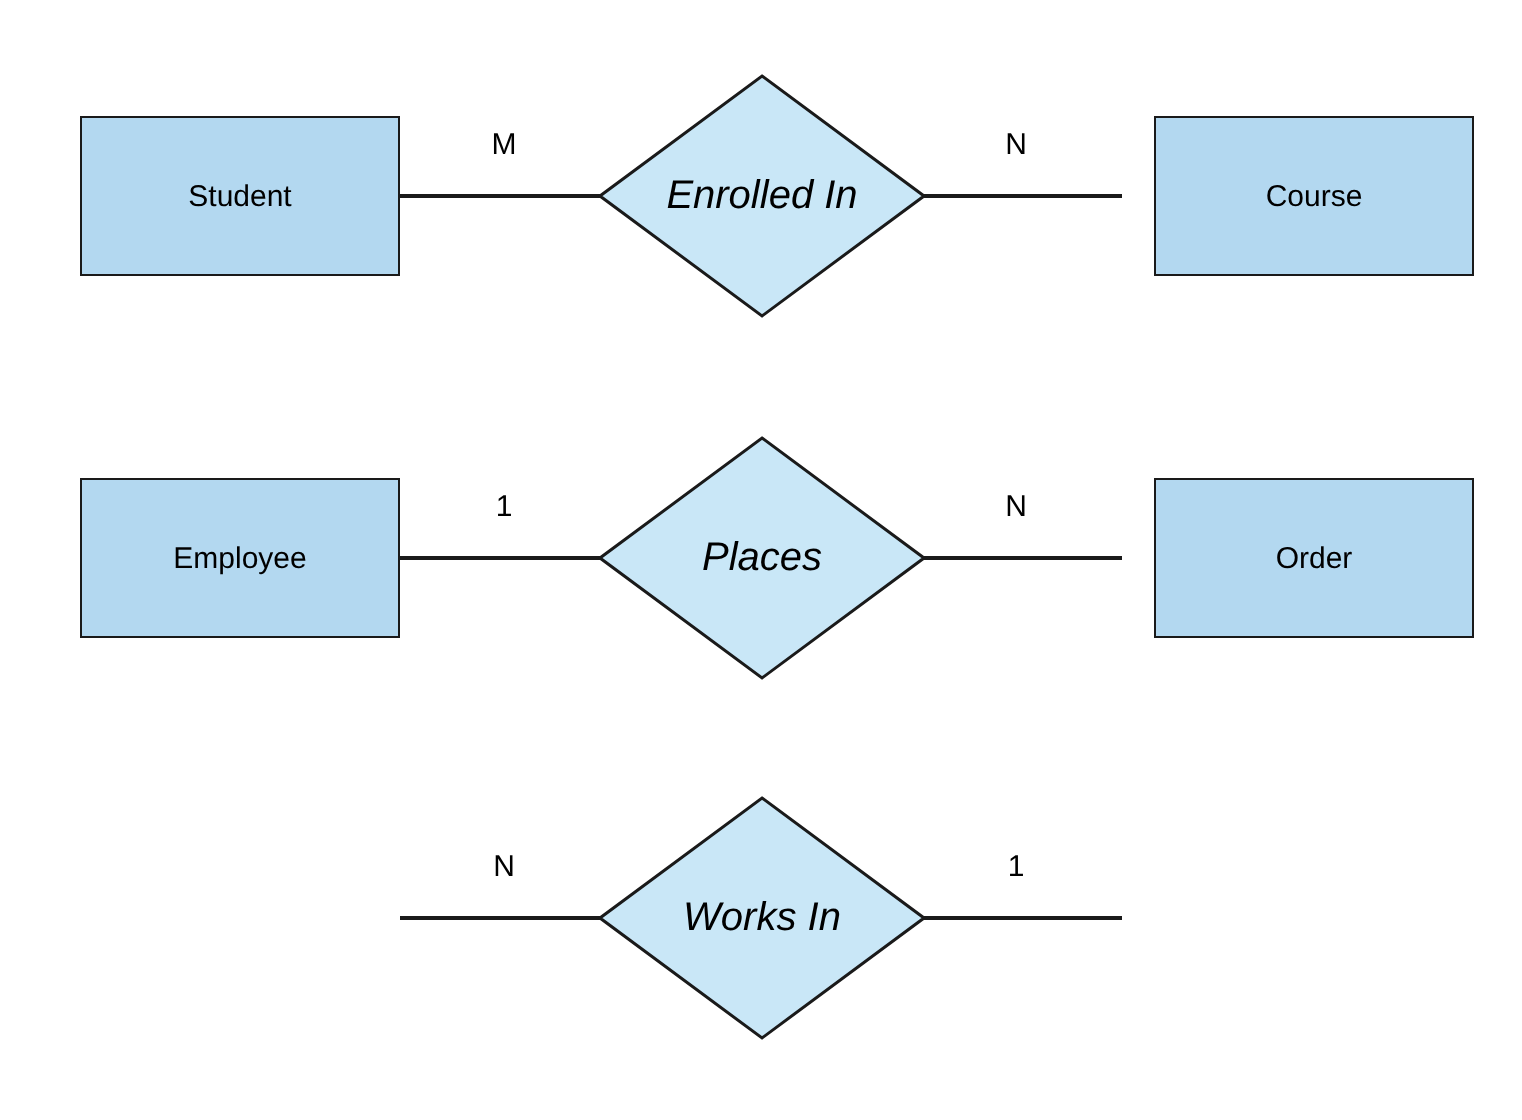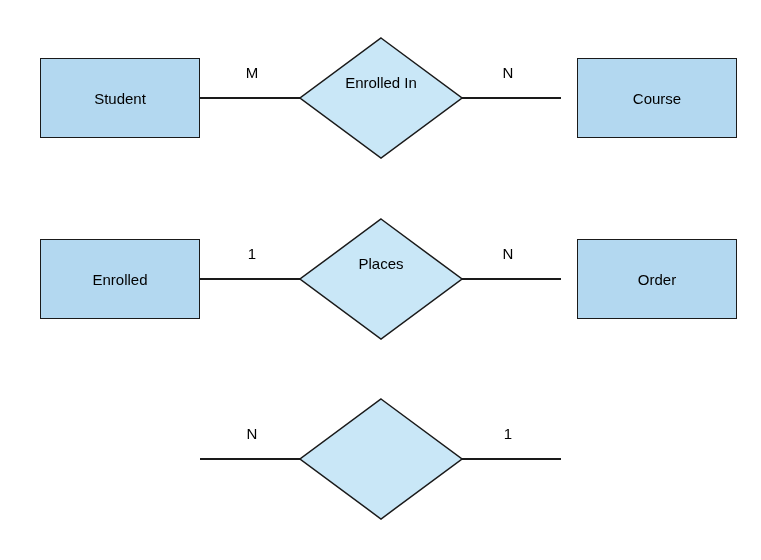--- a/index.html
+++ b/index.html
@@ -62,25 +62,26 @@
     width: 164px; height: 122px;
     display: block;
   }
   .diamond-svg polygon {
     fill: var(--relationship-fill, #C9E7F7);
     stroke: var(--stroke, #1a1a1a);
     stroke-width: 1.5;
   }
   .diamond-label {
     position: absolute;
-    left: 299px; top: 36px;
+    left: 299px; top: 51px;
     width: 164px;
     text-align: center;
-    font-size: 15px;
+    font-size: 20px;
     line-height: 20px;
+    font-style: italic;
   }
 </style>
 </head>
 <body>
 
 <div id="canvas">
 
   <div class="er-row row-0">
     <div class="entity entity-left">
       <span>Student</span>
@@ -93,38 +94,39 @@
     <div class="diamond-label">Enrolled In</div>
     <div class="cardinality card-right">N</div>
     <div class="connector connector-right"></div>
     <div class="entity entity-right">
       <span>Course</span>
     </div>
   </div>
 
   <div class="er-row row-1">
     <div class="entity entity-left">
-      <span>Enrolled</span>
+      <span>Employee</span>
     </div>
     <div class="connector connector-left"></div>
     <div class="cardinality card-left">1</div>
     <svg class="diamond-svg" viewBox="0 0 164 122">
       <polygon points="82,1 163,61 82,121 1,61"></polygon>
     </svg>
     <div class="diamond-label">Places</div>
     <div class="cardinality card-right">N</div>
     <div class="connector connector-right"></div>
     <div class="entity entity-right">
       <span>Order</span>
     </div>
   </div>
 
   <div class="er-row row-2">
     <div class="connector connector-left"></div>
     <div class="cardinality card-left">N</div>
     <svg class="diamond-svg" viewBox="0 0 164 122">
       <polygon points="82,1 163,61 82,121 1,61"></polygon>
     </svg>
+    <div class="diamond-label">Works In</div>
     <div class="cardinality card-right">1</div>
     <div class="connector connector-right"></div>
   </div>
 
 </div>
 
 </body></html>

